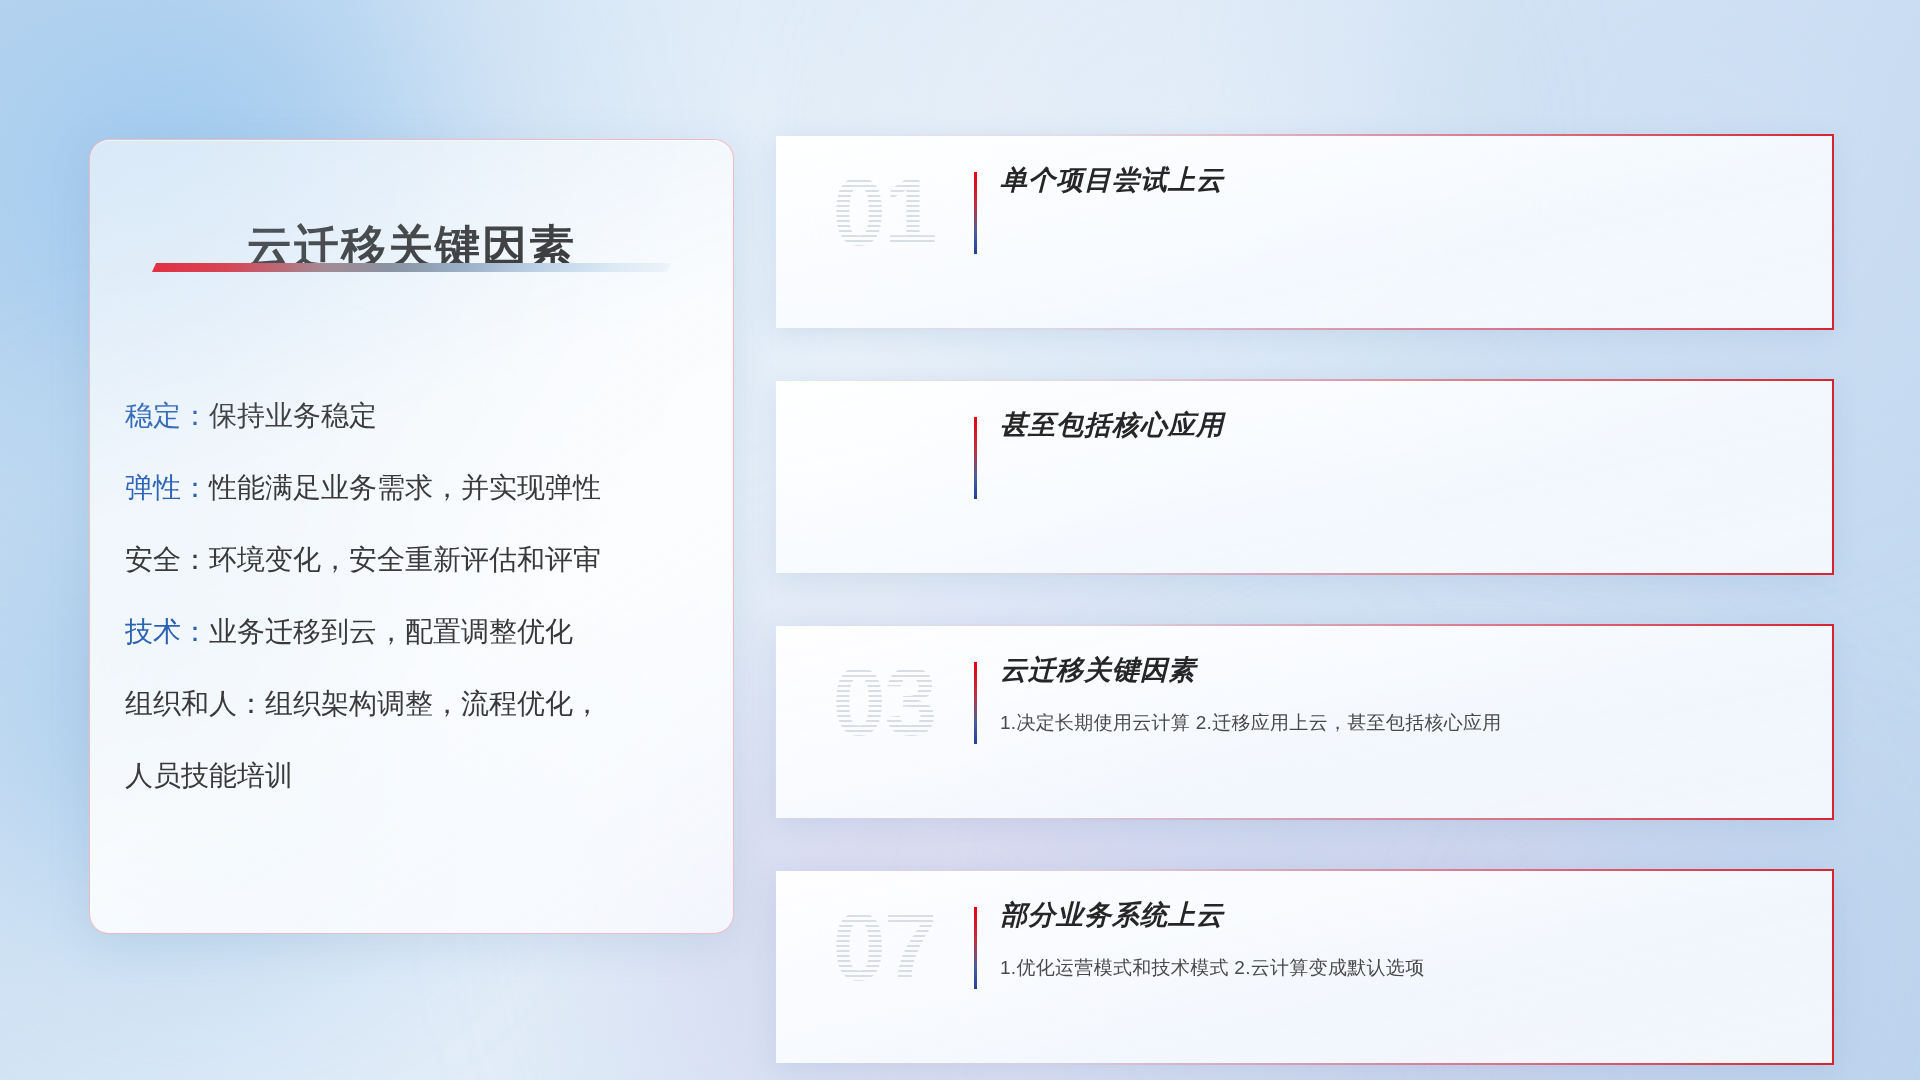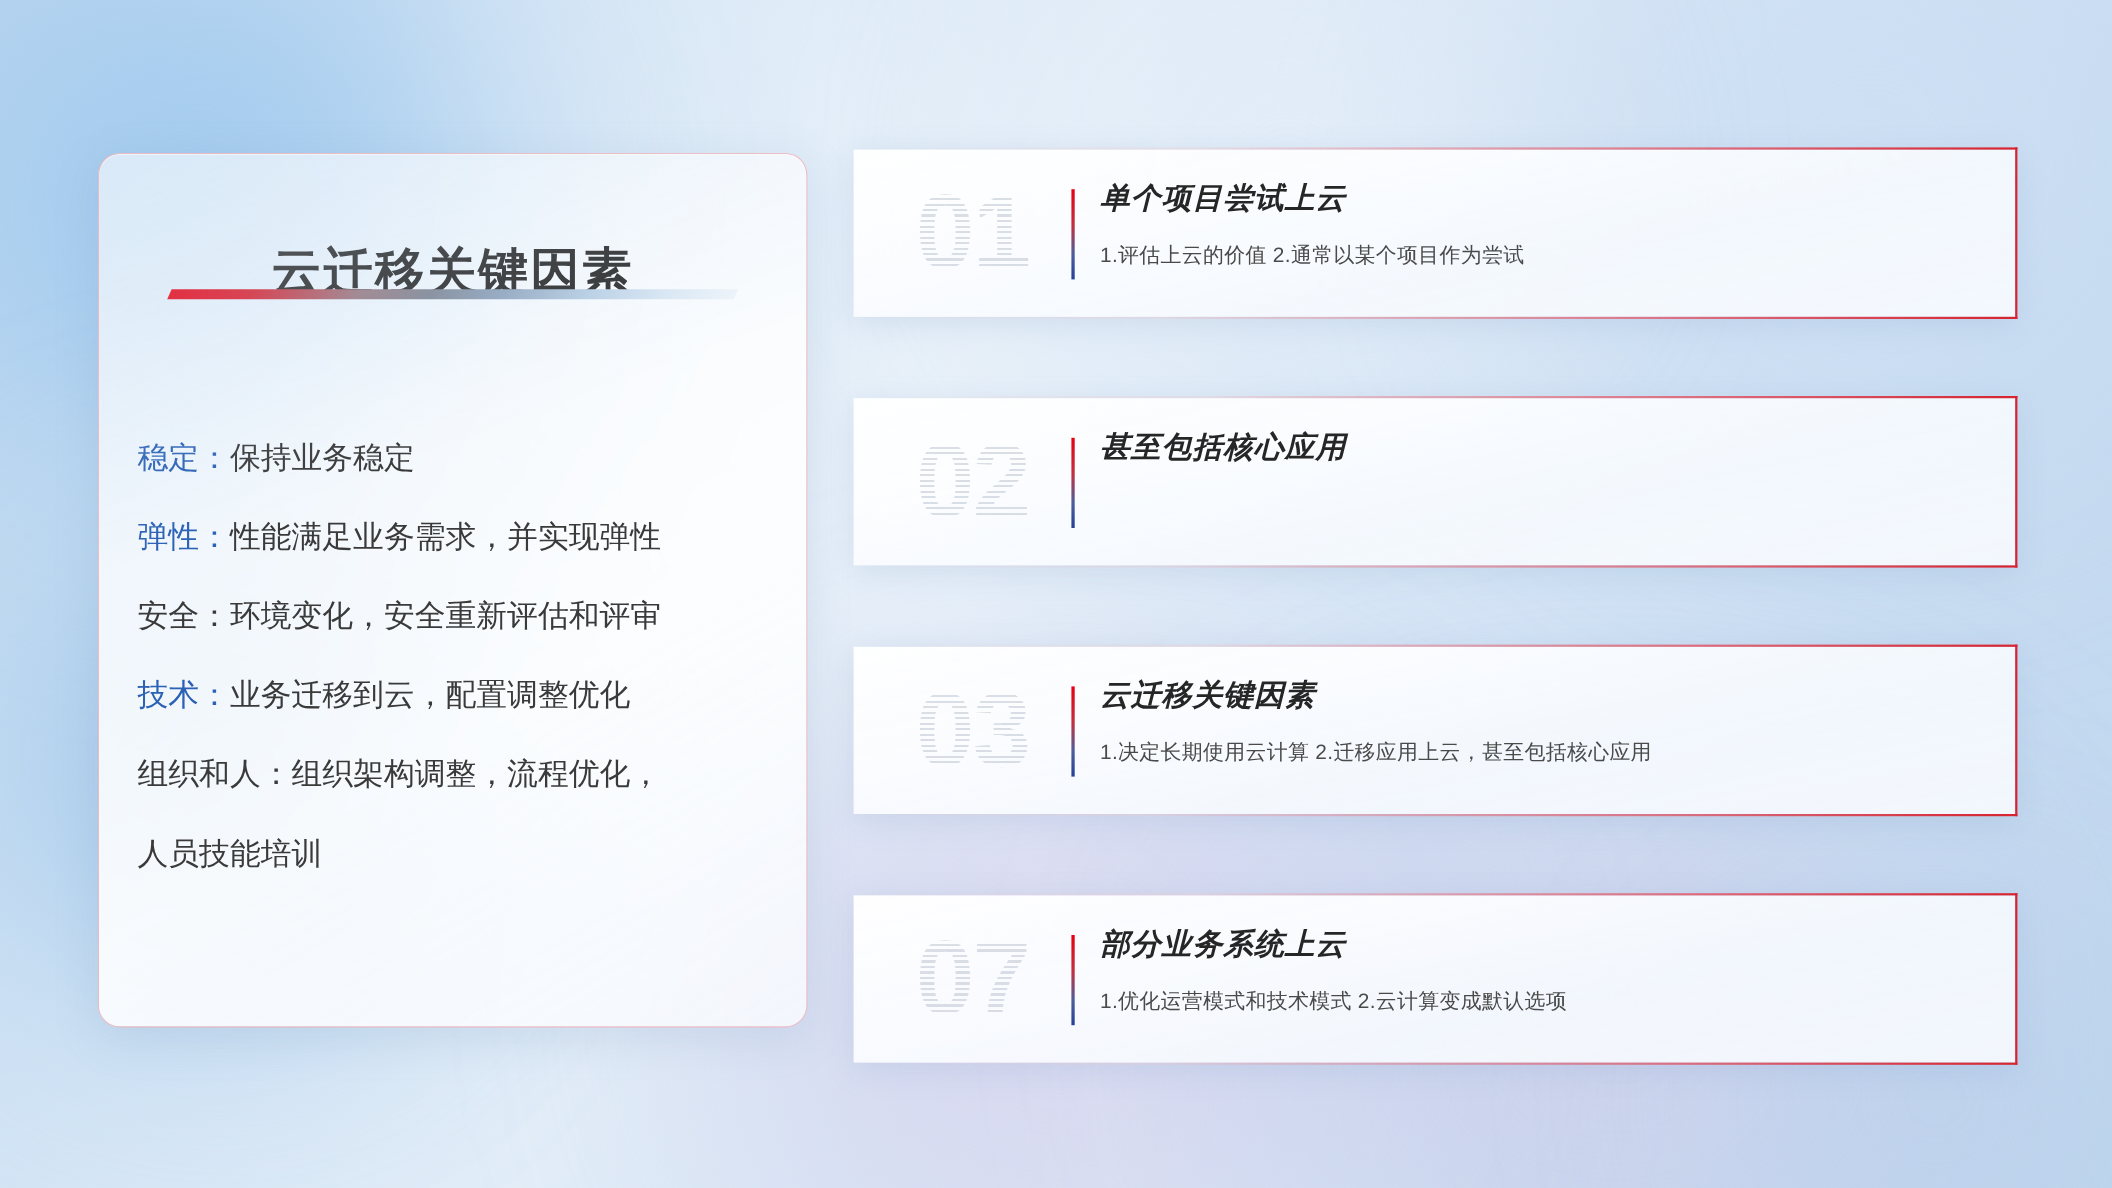--- a/index.html
+++ b/index.html
@@ -65,21 +65,21 @@
   .factor{
     font-size:28px;line-height:72px;color:#3a3a3a;white-space:nowrap;
     padding-left:0;
   }
   .factor .k{color:#2b62b5;}
   .factor .k.dark{color:#3a3a3a;}
 
   
   .cards{position:absolute;left:776px;top:136px;}
   .card{
-    position:relative;width:1056px;height:152px;margin-bottom:74px;
+    position:relative;width:1056px;height:192px;margin-bottom:53px;
     background:linear-gradient(168deg,rgba(255,255,255,.96) 0%,rgba(252,253,255,.94) 30%,rgba(246,250,254,.90) 62%,rgba(250,252,255,.86) 100%);
     box-shadow:0 6px 26px rgba(120,155,195,.20);
     overflow:visible;
   }
   .card::before{ 
     content:"";position:absolute;left:0;right:-2px;top:-2px;height:2px;
     background:linear-gradient(90deg,rgba(255,255,255,0) 0%,rgba(238,200,205,.35) 30%,rgba(226,74,90,.75) 72%,#d7232f 100%);
   }
   .card::after{ 
     content:"";position:absolute;left:0;right:-2px;bottom:-2px;height:2px;
@@ -161,27 +161,25 @@
   </section>
 
   <div class="cards">
 
     <article class="card">
       <span class="card-right-edge"></span>
       <div class="card-num">01</div>
       <div class="card-bar"></div>
       <div class="card-body">
         <h2 class="card-title">单个项目尝试上云</h2>
-        <p class="card-desc">1.评估上云的价值   2.通常以某个项目作为尝试</p>
-      </div>
-    </article>
-
-    <article class="card">
-      <span class="card-right-edge"></span>
-      <div class="card-num">02</div>
+      </div>
+    </article>
+
+    <article class="card">
+      <span class="card-right-edge"></span>
       <div class="card-bar"></div>
       <div class="card-body">
         <h2 class="card-title">甚至包括核心应用</h2>
       </div>
     </article>
 
     <article class="card">
       <span class="card-right-edge"></span>
       <div class="card-num">03</div>
       <div class="card-bar"></div>

